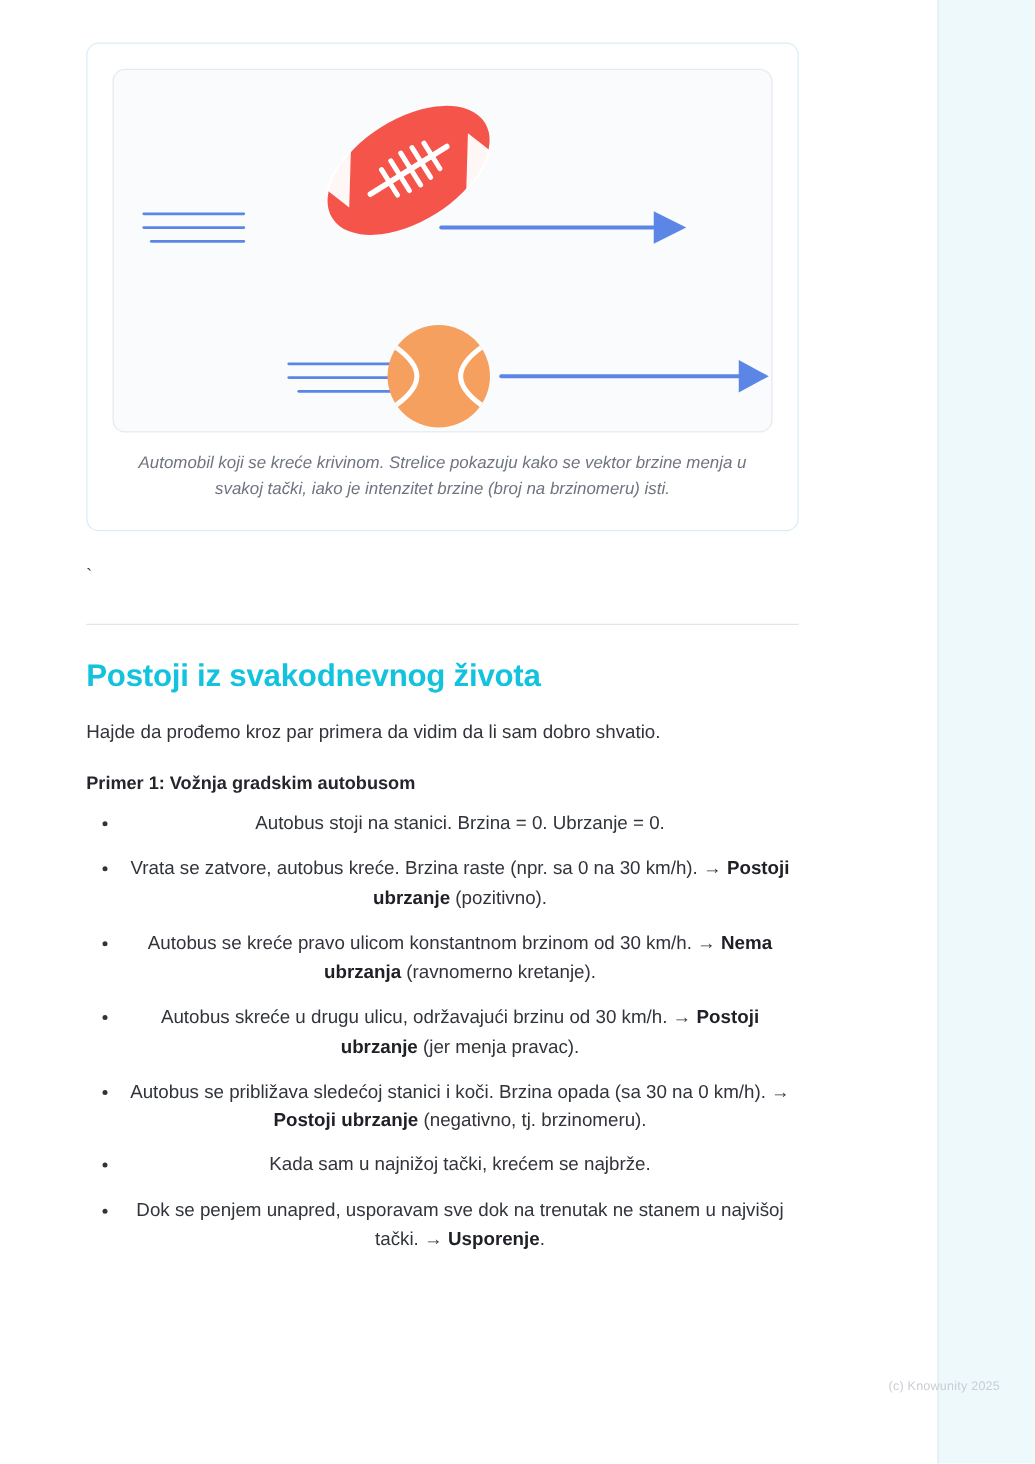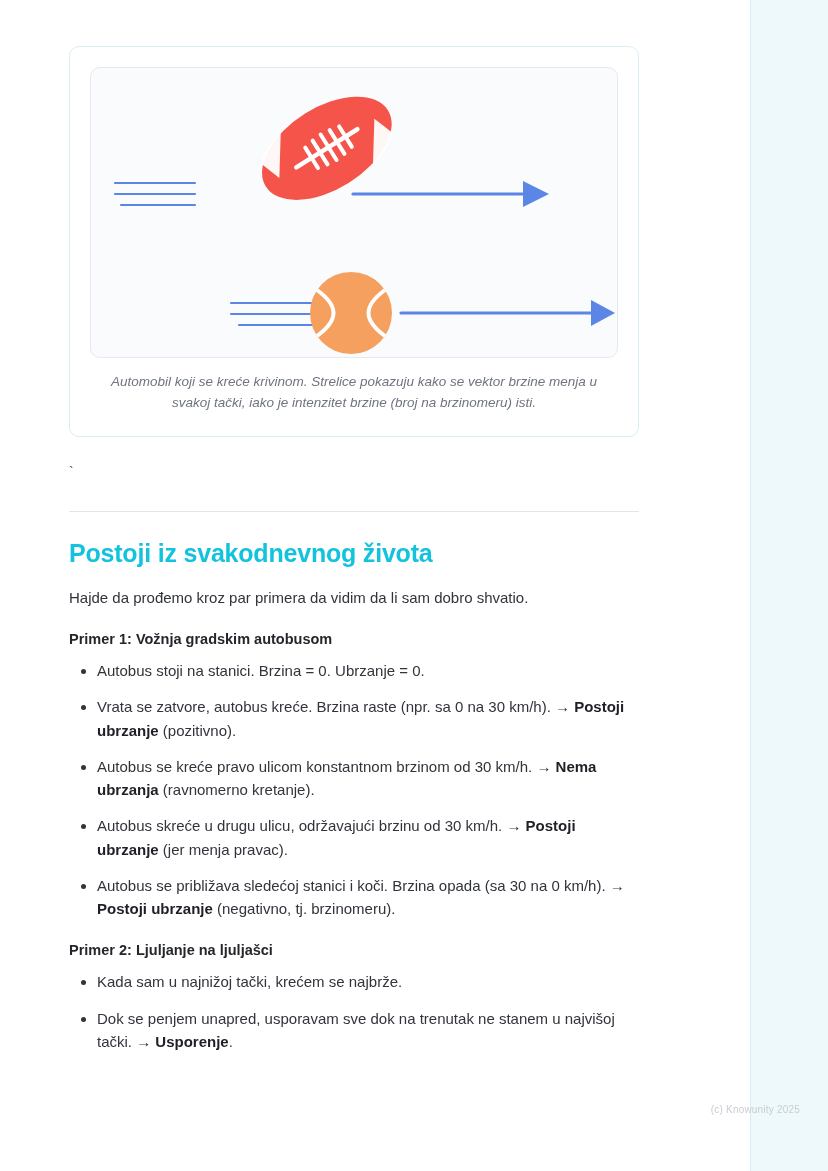--- a/index.html
+++ b/index.html
@@ -34,21 +34,21 @@
 
   .content {
     position: absolute;
     left: 69px;
     top: 0;
     width: 570px;
   }
 
   
   .figure-card {
-    margin-top: 46px;
+    margin-top: 34px;
     border: 1px solid #d9eef4;
     border-radius: 10px;
     background: #ffffff;
     padding: 20px 20px 16px 20px;
   }
   .figure-inner {
     border: 1px solid #e6e9ef;
     border-radius: 10px;
     background: #fafbfc;
     height: 291px;
@@ -95,20 +95,21 @@
 
   h3.sub-title {
     font-size: 14.5px;
     margin: 22px 0 0 0;
     color: #24262c;
   }
 
   ul.bullets {
     margin: 12px 0 0 0;
     padding-left: 28px;
+    text-align: center;
   }
   ul.bullets li {
     font-size: 15px;
     line-height: 1.55;
     margin-bottom: 13px;
     color: #31343b;
   }
   ul.bullets li:last-child { margin-bottom: 0; }
   ul.bullets li::marker { color: #31343b; }
 
@@ -205,21 +206,20 @@
         <span>Autobus se kreće pravo ulicom konstantnom brzinom od 30 km/h. → </span><span class="b">Nema ubrzanja</span><span> (ravnomerno kretanje).</span>
       </li>
       <li>
         <span>Autobus skreće u drugu ulicu, održavajući brzinu od 30 km/h. → </span><span class="b">Postoji ubrzanje</span><span> (jer menja pravac).</span>
       </li>
       <li>
         <span>Autobus se približava sledećoj stanici i koči. Brzina opada (sa 30 na 0 km/h). → </span><span class="b">Postoji ubrzanje</span><span> (negativno, tj. brzinomeru).</span>
       </li>
     </ul>
 
-    <h3 class="sub-title">Primer 2: Ljuljanje na ljuljašci</h3>
     <ul class="bullets">
       <li>
         <span>Kada sam u najnižoj tački, krećem se najbrže.</span><span class="b"></span><span></span>
       </li>
       <li>
         <span>Dok se penjem unapred, usporavam sve dok na trenutak ne stanem u najvišoj tački. → </span><span class="b">Usporenje</span><span>.</span>
       </li>
     </ul>
 
   </div>

